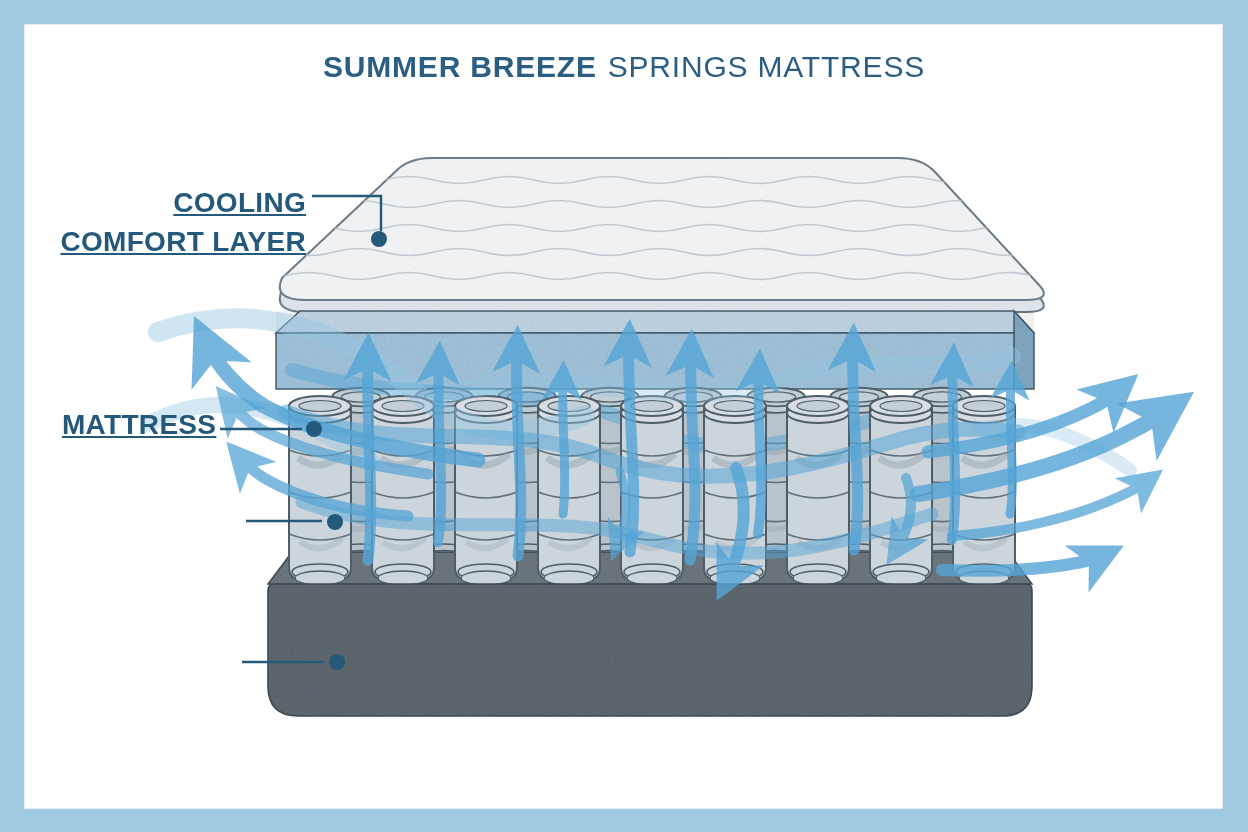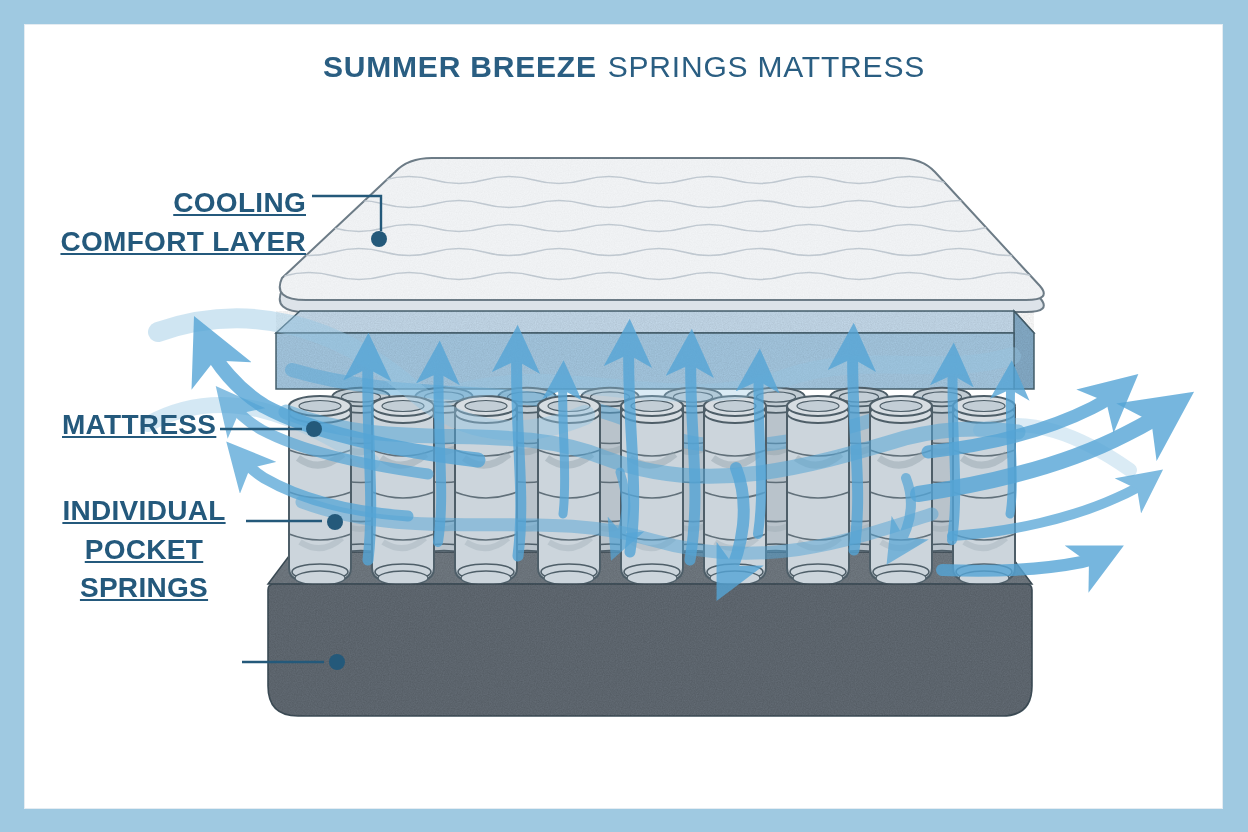--- a/index.html
+++ b/index.html
@@ -176,17 +176,13 @@
   <div class="title">
     <span class="t1">SUMMER BREEZE</span><span class="t2">SPRINGS MATTRESS</span>
   </div>
 
   <div class="callout c-cooling">
     <span>COOLING COMFORT LAYER</span>
   </div>
   <div class="callout c-airflow">
     <span>MATTRESS</span>
   </div>
-  <div class="callout c-springs">
-    <span>INDIVIDUAL</span>
-    <span>POCKET SPRINGS</span>
-  </div>
 </div>
 
 </body></html>

